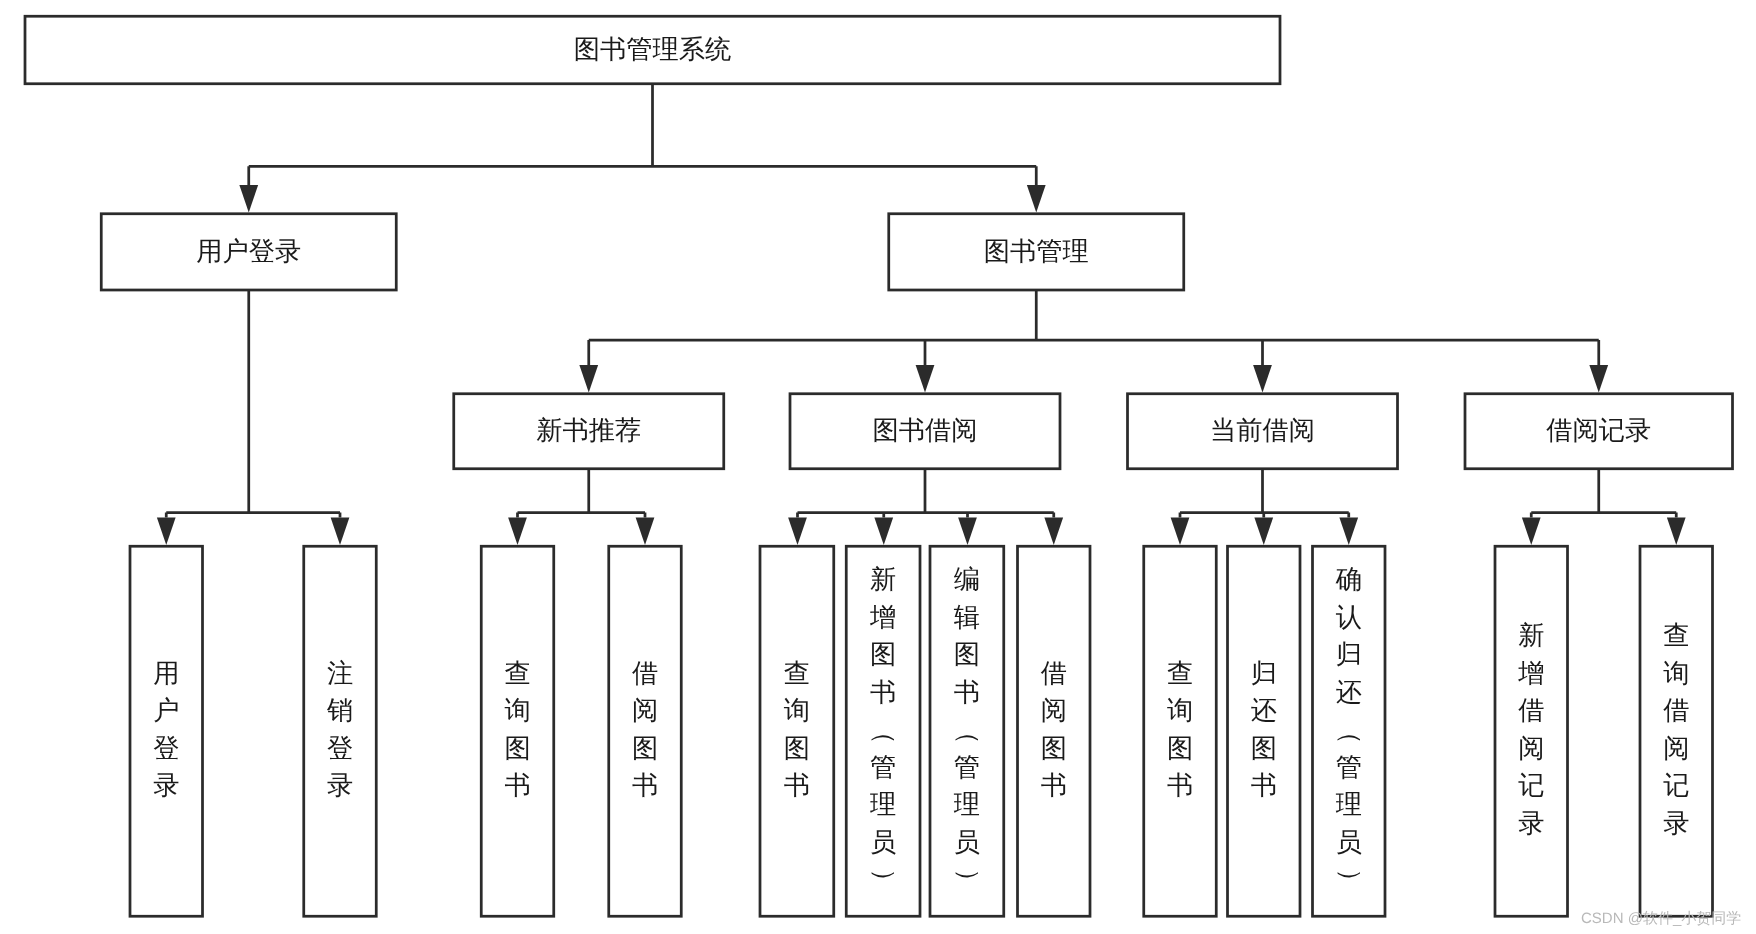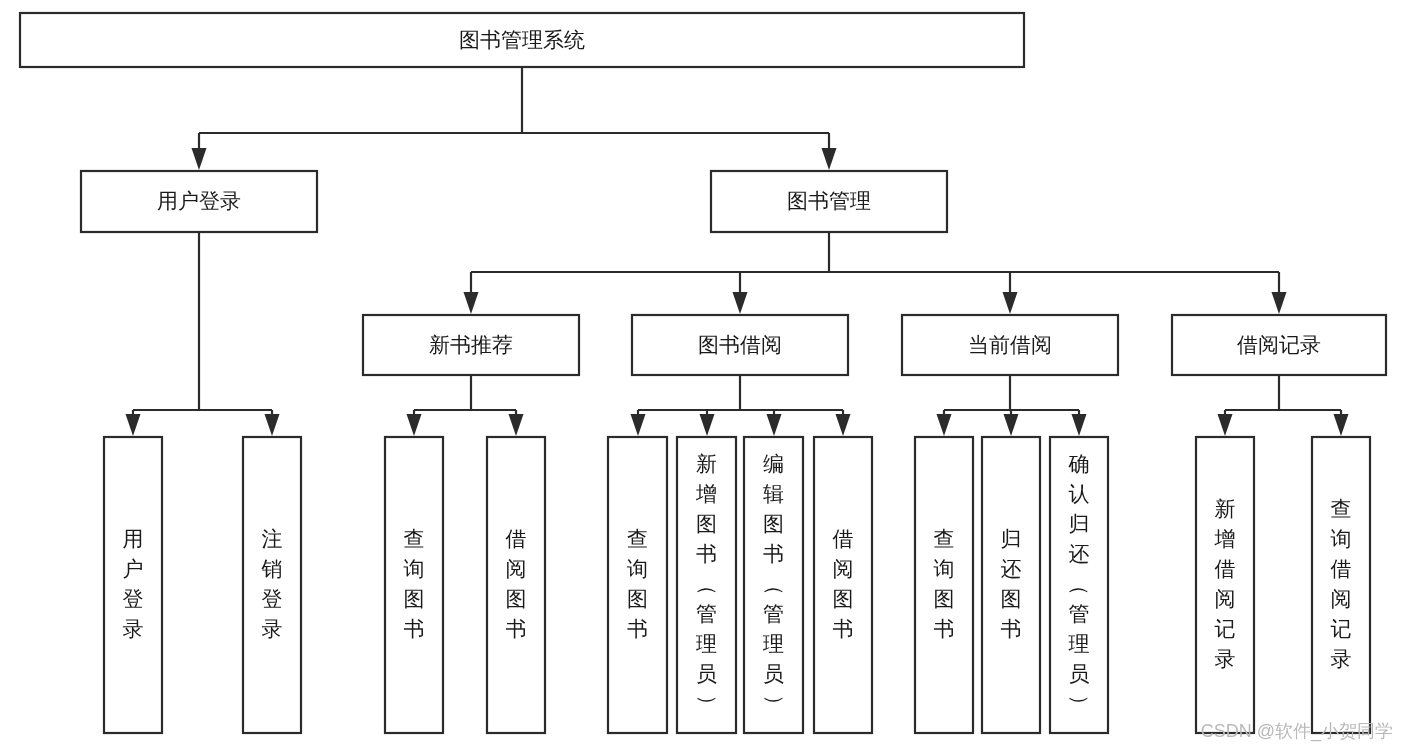--- a/index.html
+++ b/index.html
@@ -51,21 +51,21 @@
     dominant-baseline: middle;
   }
   .node-label-horizontal {
     font-size: 21px;
   }
   .watermark-text {
     position: absolute;
     right: 12px;
     bottom: 4px;
     font-family: "Liberation Sans", "DejaVu Sans", sans-serif;
-    font-size: 18px;
+    font-size: 12px;
     color: #b9b9b9;
     white-space: nowrap;
     user-select: none;
     pointer-events: none;
   }
 </style>
 </head>
 <body>
 
 <div id="diagram-root">

